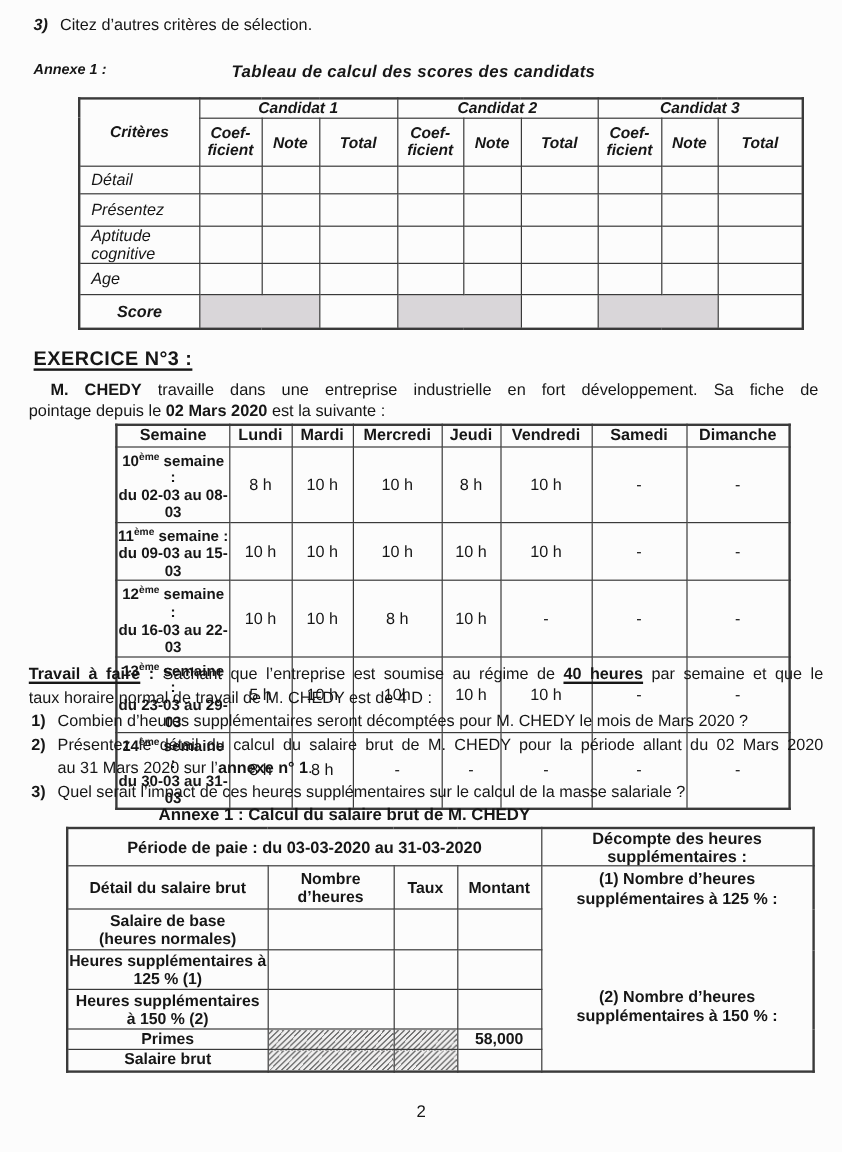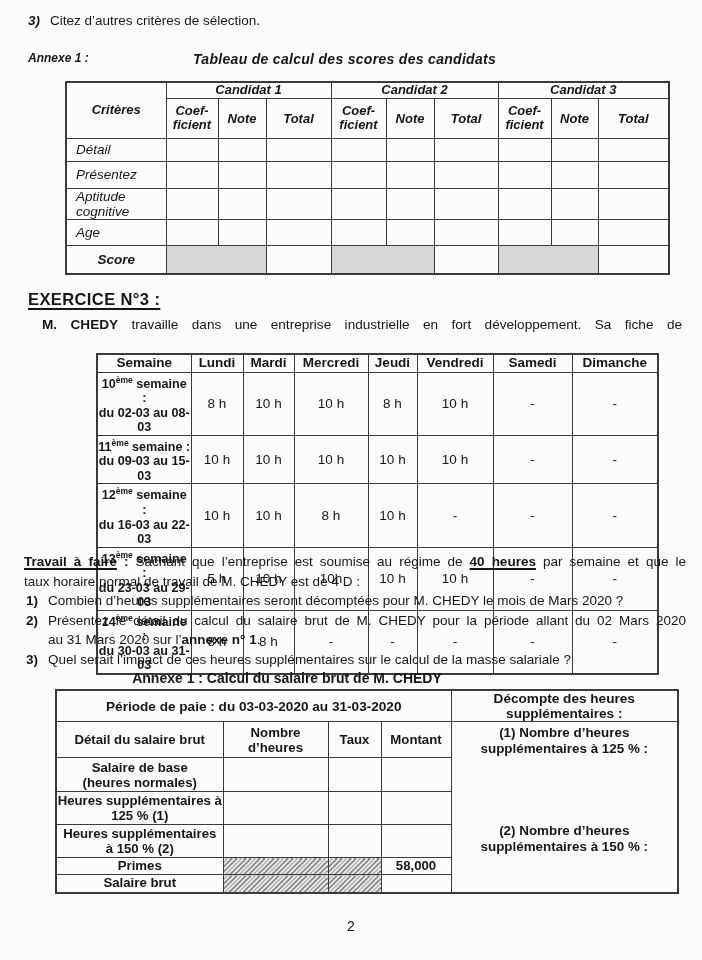--- a/index.html
+++ b/index.html
@@ -199,20 +199,23 @@
           <td></td>
     </tr>
   </tbody>
     </table>
 
   <div class="abs exo-head b">EXERCICE N°3 :</div>
 
   <div class="abs intro">
     <div class="l1 just">
       <span class="b">M. CHEDY</span><span> travaille dans une entreprise industrielle en fort développement. Sa fiche de</span>
+    </div>
+    <div class="l2">
+      <span>pointage depuis le </span><span class="b">02 Mars 2020</span><span> est la suivante :</span>
     </div>
   </div>
 
   <table class="abs t2">
     <colgroup>
       <col style="width:94px">
         <col style="width:52px">
         <col style="width:51px">
         <col style="width:74px">
       <col style="width:49px">

